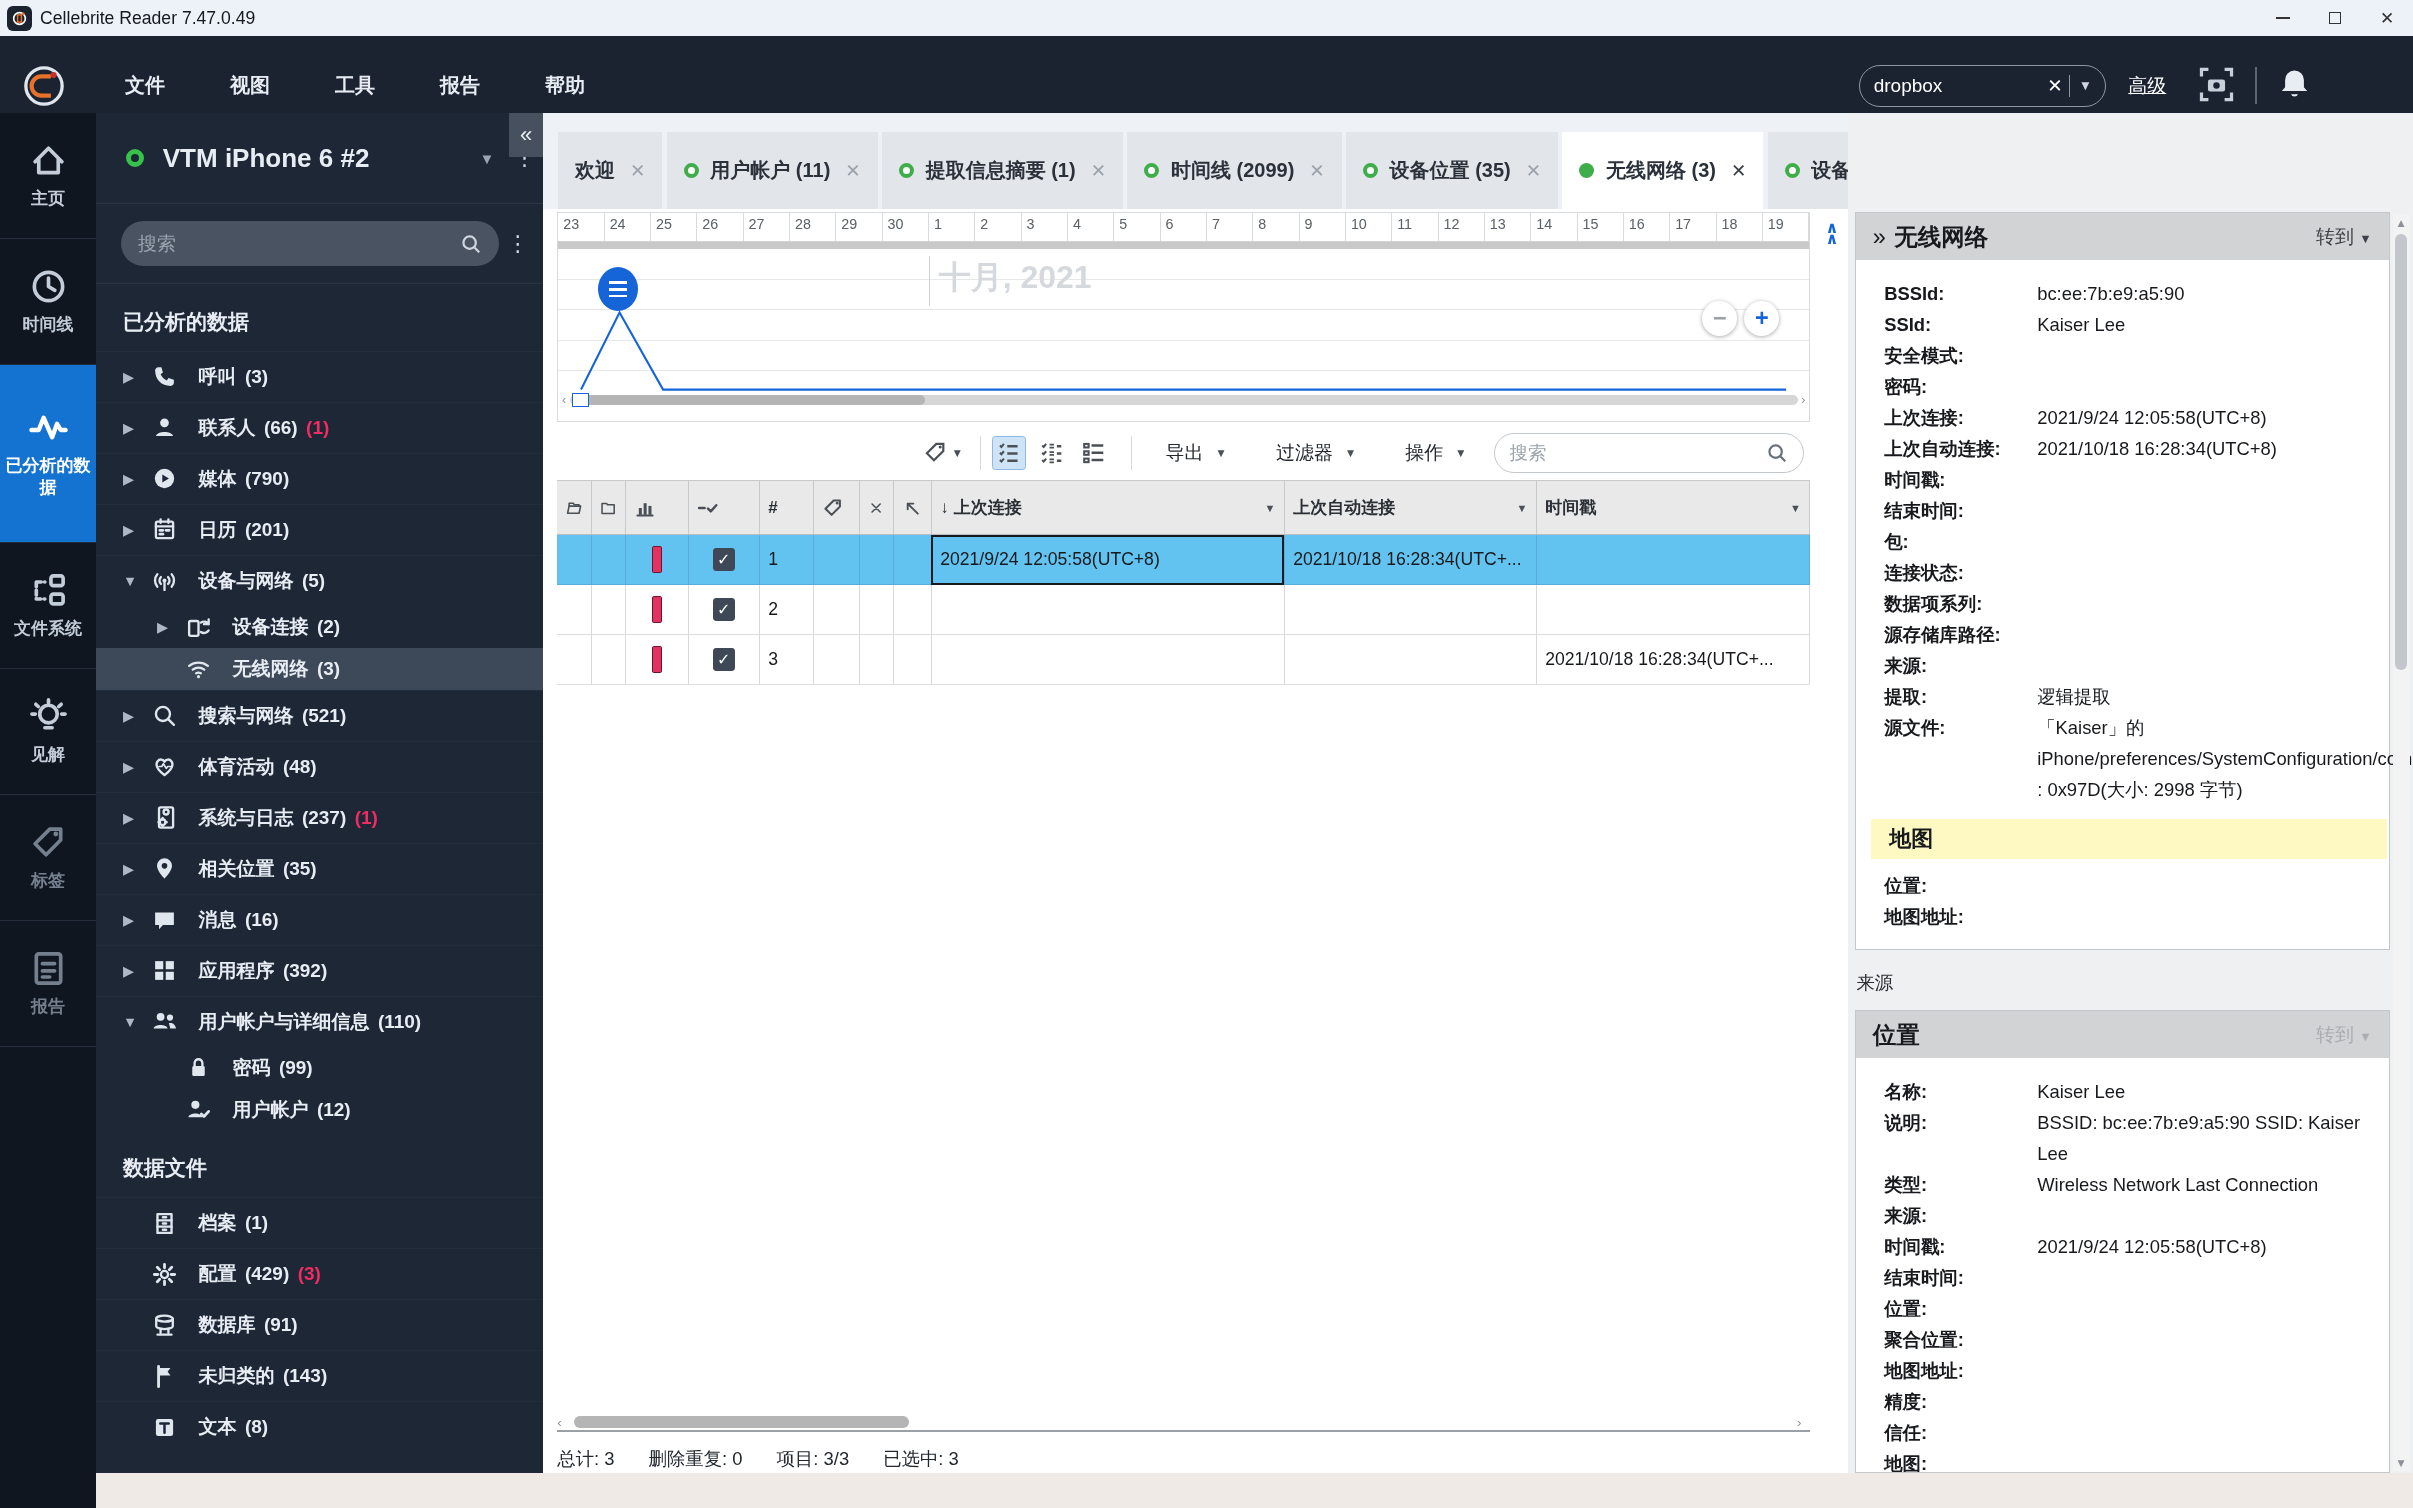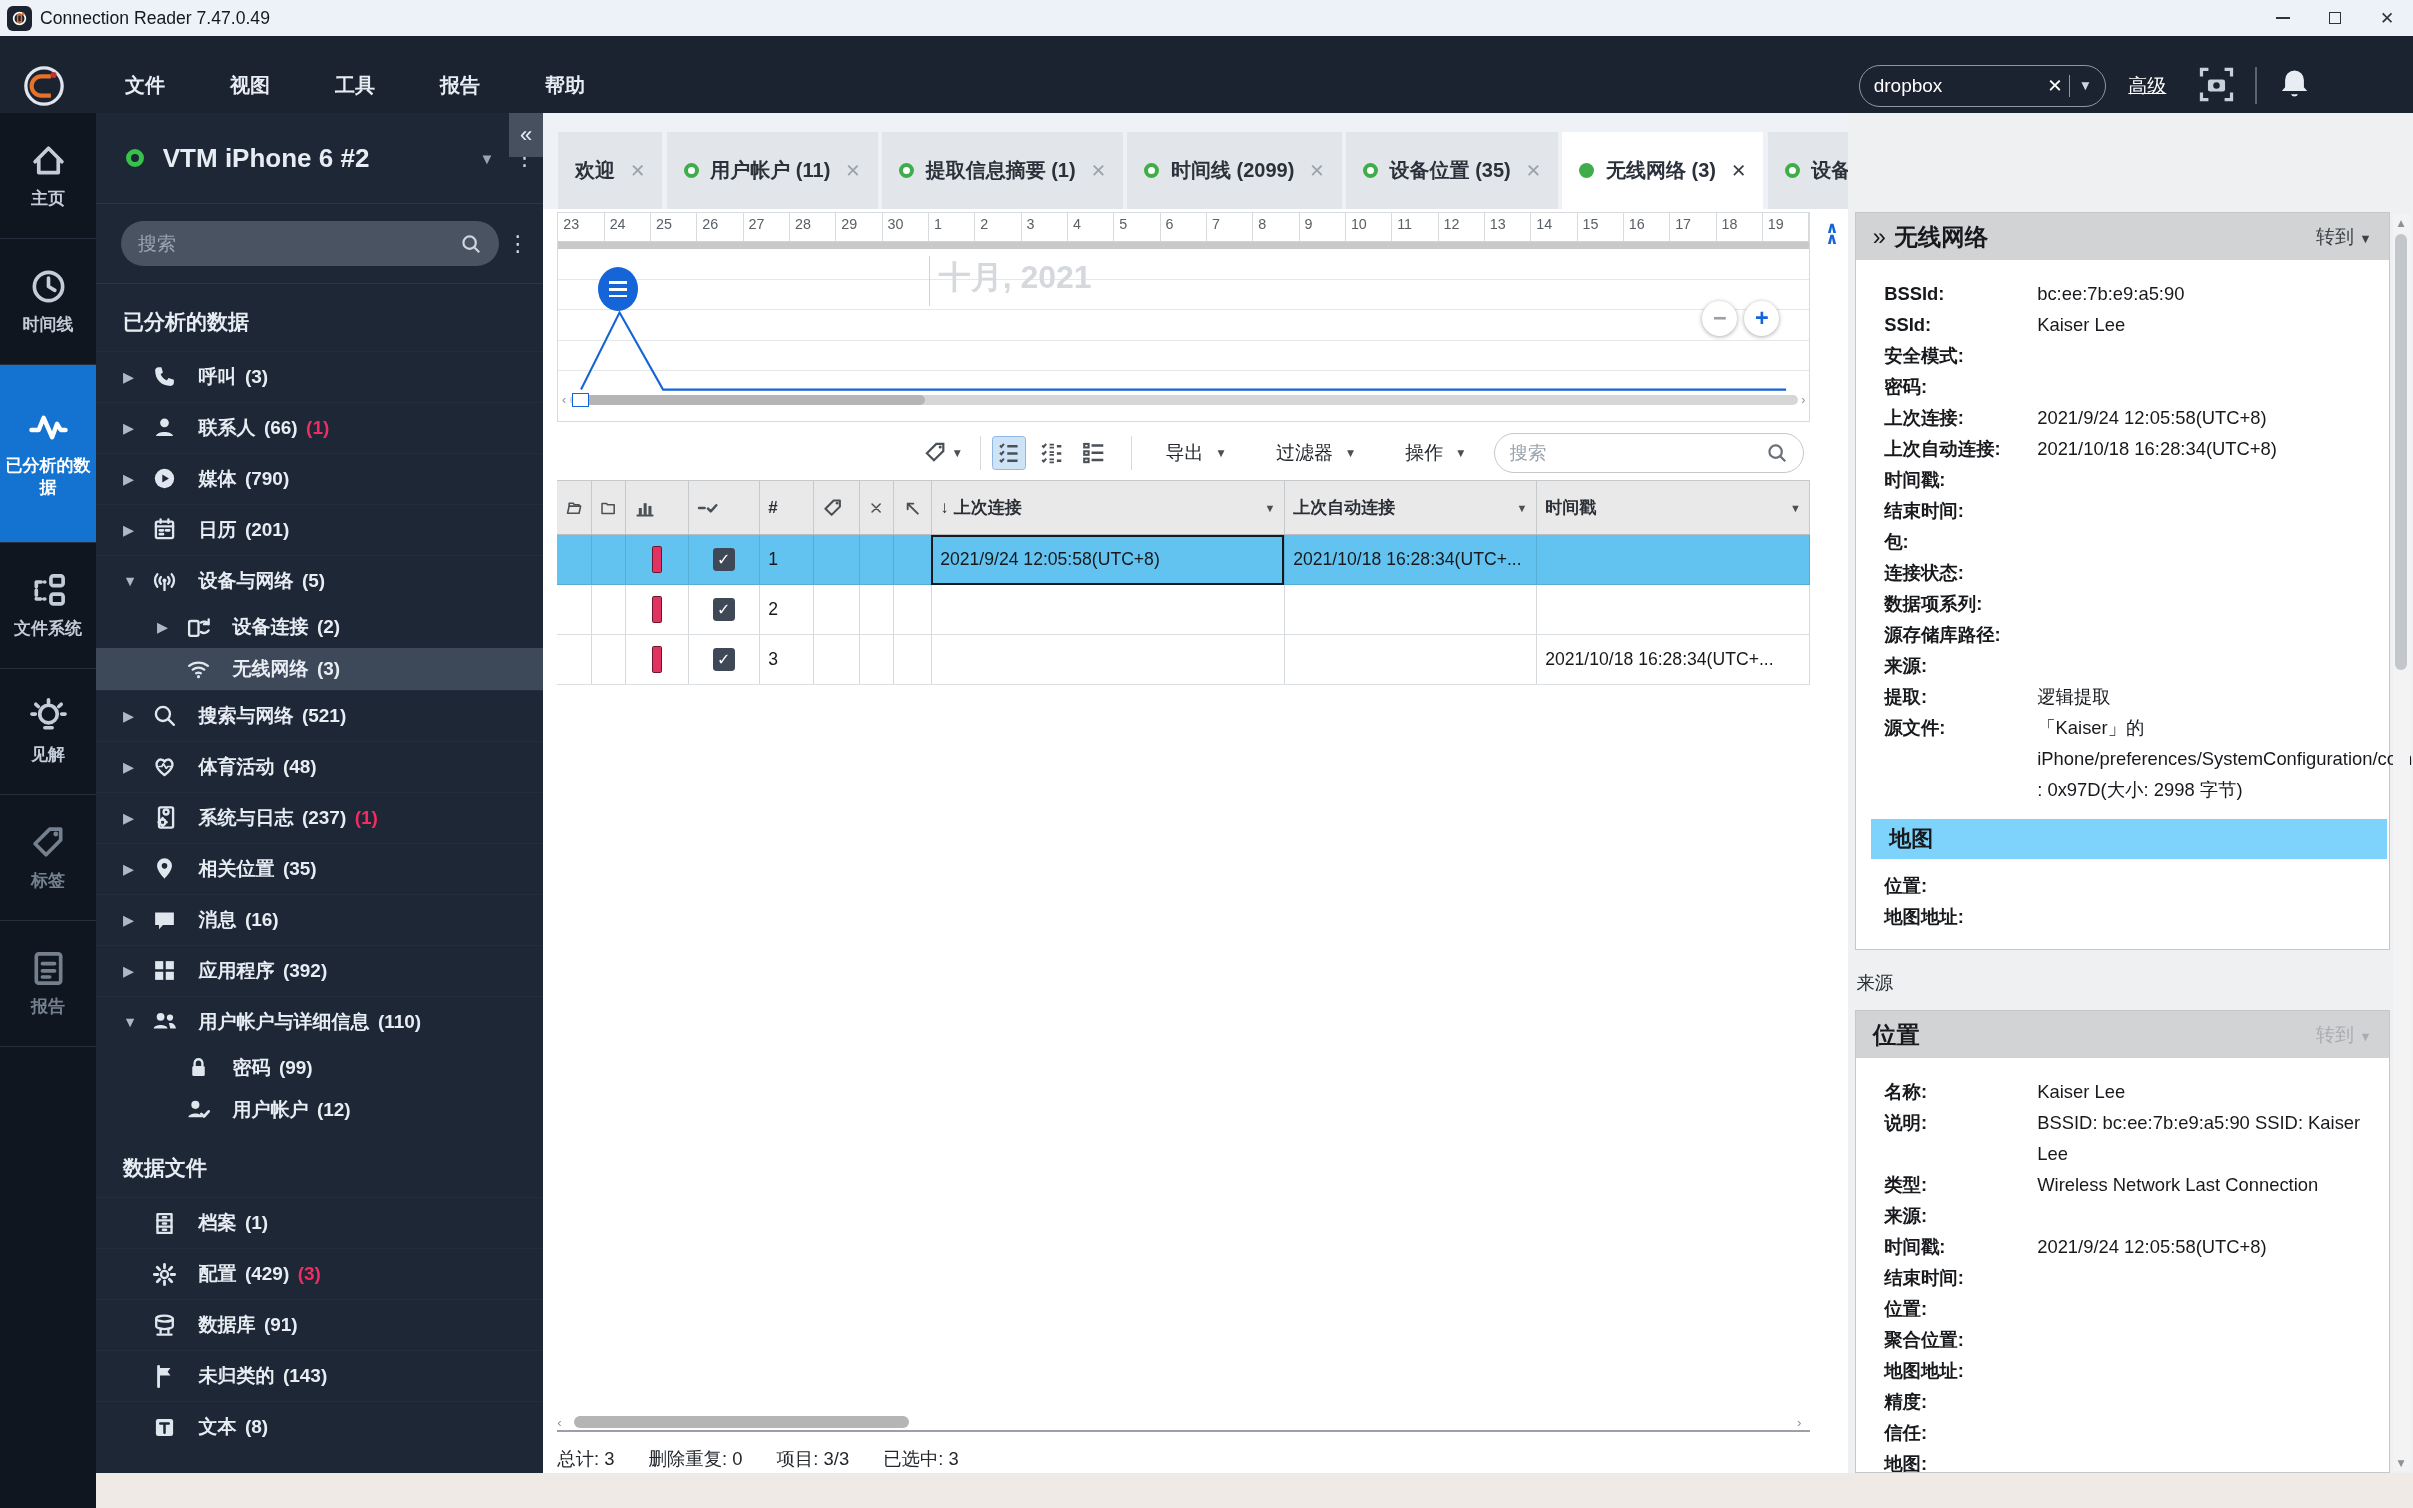--- a/index.html
+++ b/index.html
@@ -139,40 +139,40 @@
   .card-hdr { height:47px; background:#d2d3d5; display:flex; align-items:center; padding:12px 17px; }
   .card-title { font-size:23.5px; font-weight:bold; color:#17191c; }
   .card-title .chev2 { font-weight:normal; margin-right:8.4px; }
   .goto { margin-left:auto; font-size:19px; color:#3c4248; }
   .goto.disabled { color:#a9adb2; }
   .goto .dd { font-size:12.6px; }
   .card-body { padding:18.4px 15px 17px 28.5px; }
   .f-row { display:flex; line-height:31px; font-size:18.4px; color:#17191c; }
   .f-label { width:153px; font-weight:bold; flex:none; }
   .f-value { flex:1; line-height:31px; }
-  .sub-hdr { height:40px; background:#7dd3fc; display:flex; align-items:center; padding-left:18.4px; font-size:22px; font-weight:bold; color:#17191c; margin:13.4px 0 11.7px -13.4px; width:calc(100% + 27px); }
+  .sub-hdr { height:40px; background:#fef9c3; display:flex; align-items:center; padding-left:18.4px; font-size:22px; font-weight:bold; color:#17191c; margin:13.4px 0 11.7px -13.4px; width:calc(100% + 27px); }
   #between-label { position:absolute; left:8.4px; top:857px; font-size:18.4px; color:#2a2f35; }
   #dt-scrollbar { position:absolute; right:3.4px; top:101px; width:17px; height:1257px; background:#f3f3f3; }
   #dt-thumb { position:absolute; left:2.5px; top:20px; width:11.7px; height:436px; background:#c3c7cb; border-radius:5.9px; }
   #dt-scrollbar .arr { position:absolute; left:0; width:17px; text-align:center; color:#8d9298; font-size:11.7px; }
 
   #beige-footer { position:absolute; left:96px; top:1473px; width:2317px; height:35px; background:#efeae6; z-index:50; }
 </style>
 </head>
 <body>
 
 <div id="titlebar">
   <span class="app-logo">
     <svg width="17" height="17" viewBox="0 0 16 16">
         <circle cx="8" cy="8" r="5.5" fill="none" stroke="#fff" stroke-width="1.6"></circle>
         <rect x="6.2" y="4.6" width="3.6" height="6.8" fill="none" stroke="#e8722a" stroke-width="1.4"></rect>
         <circle cx="11.5" cy="3.5" r="1.2" fill="#e8722a"></circle>
       </svg>
   </span>
-  <span class="title-text">Connection Reader 7.47.0.49</span>
+  <span class="title-text">Cellebrite Reader 7.47.0.49</span>
   <div id="win-controls">
     <span class="win-btn">
         <i class="min-glyph"></i>
       </span>
     <span class="win-btn">
         <i class="max-glyph"></i>
       </span>
     <span class="win-btn">✕</span>
   </div>
 </div>

